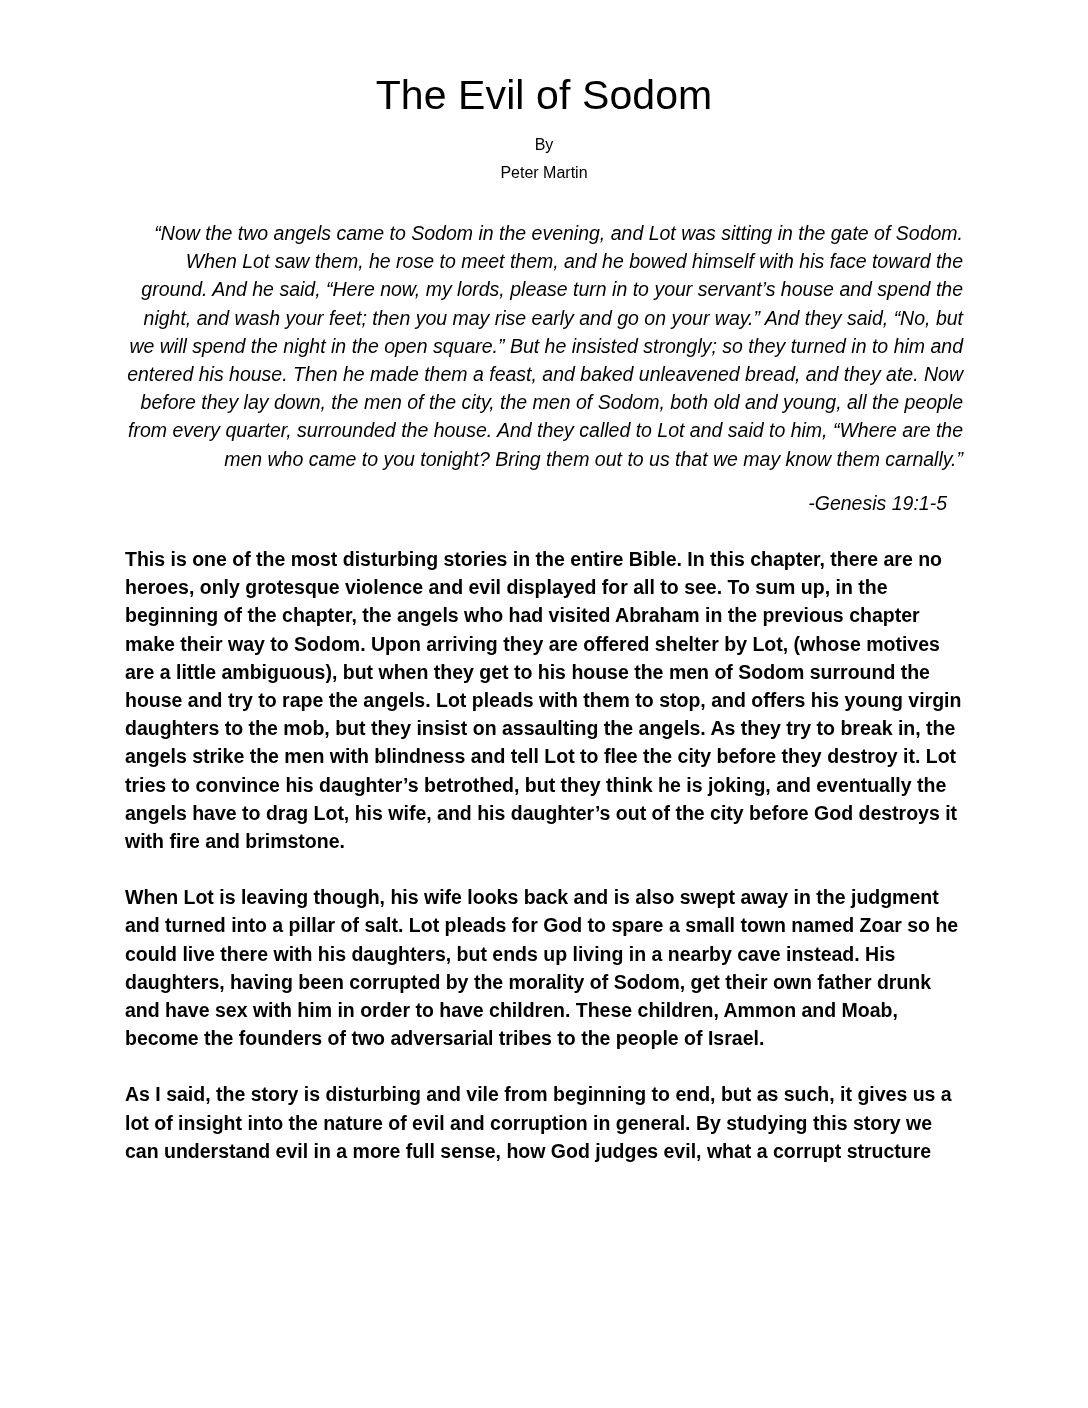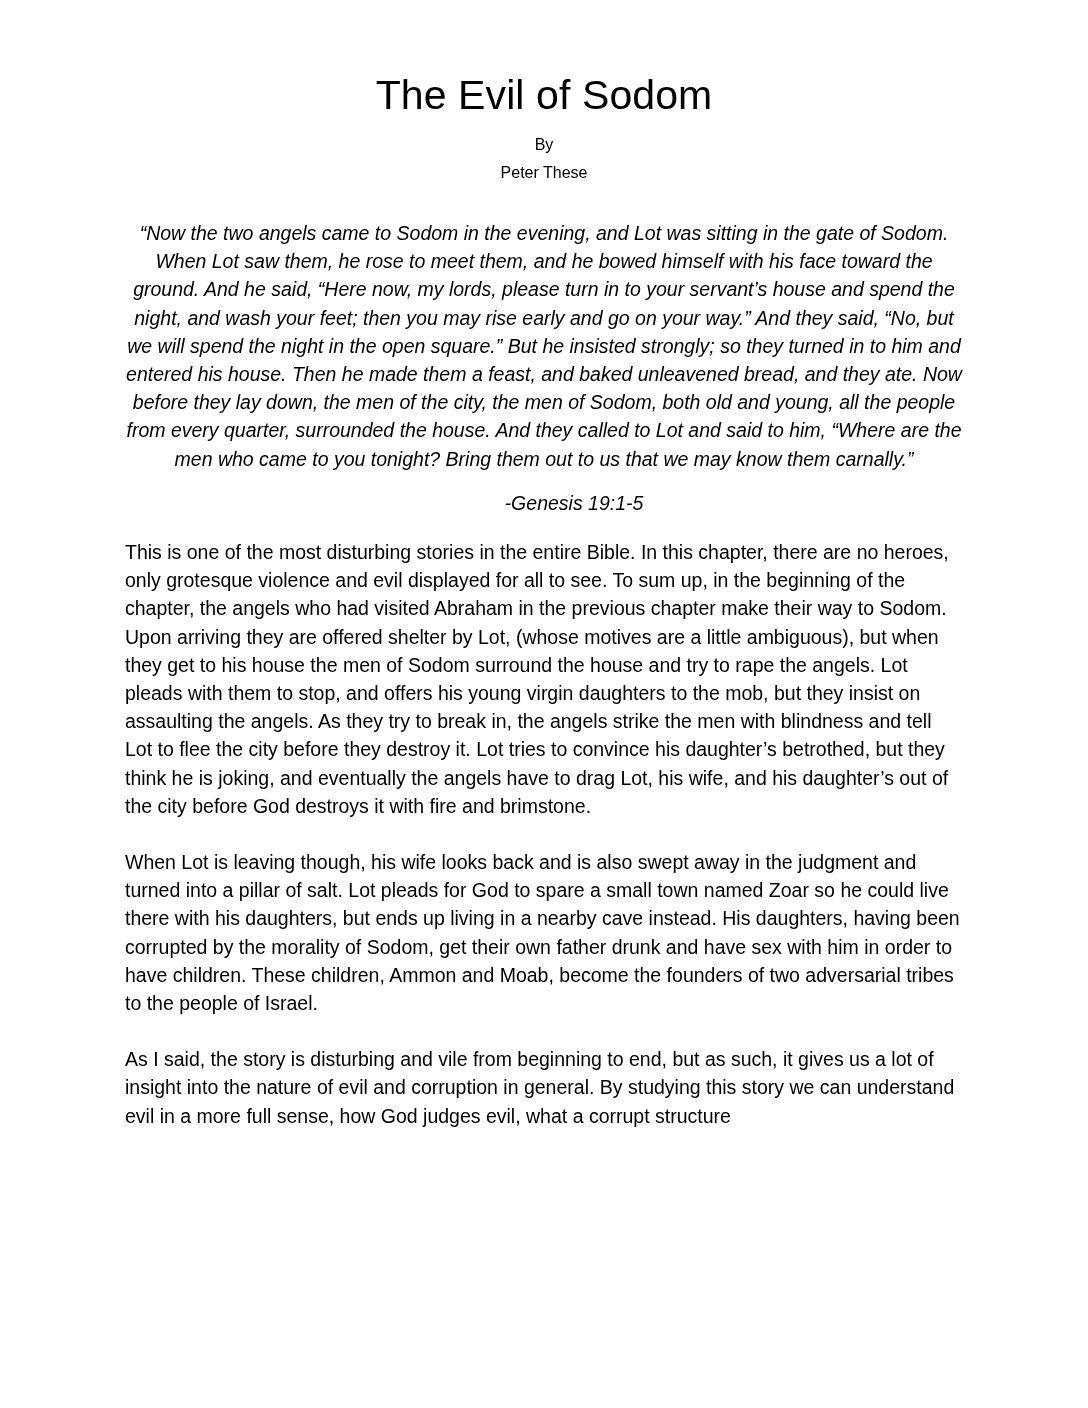--- a/index.html
+++ b/index.html
@@ -45,53 +45,54 @@
     margin-top: 12px;
   }
   .byline div {
     white-space: pre;
   }
   .quote-block {
     margin-top: 32px;
     font-style: italic;
     font-size: 19.5px;
     line-height: 28.2px;
-    text-align: center;
+    text-align: right;
   }
   .quote-text {
     margin: 0;
   }
   .quote-citation {
     margin: 16px;
     padding-left: 60px;
   }
   .body-para {
     font-size: 19.5px;
     line-height: 28.2px;
     margin: 0;
     text-align: left;
   }
   .body-para + .body-para {
     margin-top: 28px;
   }
   .para-group {
-    margin-top: 21px;
+    margin-top: 28px;
+    font-weight: bold;
   }
 </style>
 </head>
 <body>
 
 <div class="page">
   <div class="content">
 
     <h1 class="doc-title">The Evil of Sodom</h1>
 
     <div class="byline">
       <div>By</div>
-      <div>Peter These</div>
+      <div>Peter Martin</div>
     </div>
 
     <div class="quote-block">
       <p class="quote-text">“Now the two angels came to Sodom in the evening, and Lot was sitting in the gate of Sodom. When Lot saw them, he rose to meet them, and he bowed himself with his face toward the ground. And he said, “Here now, my lords, please turn in to your servant’s house and spend the night, and wash your feet; then you may rise early and go on your way.” And they said, “No, but we will spend the night in the open square.” But he insisted strongly; so they turned in to him and entered his house. Then he made them a feast, and baked unleavened bread, and they ate. Now before they lay down, the men of the city, the men of Sodom, both old and young, all the people from every quarter, surrounded the house. And they called to Lot and said to him, “Where are the men who came to you tonight? Bring them out to us that we may know them carnally.”</p>
       <p class="quote-citation">-Genesis 19:1-5</p>
     </div>
 
     <div class="para-group">
       <p class="body-para">This is one of the most disturbing stories in the entire Bible. In this chapter, there are no heroes, only grotesque violence and evil displayed for all to see. To sum up, in the beginning of the chapter, the angels who had visited Abraham in the previous chapter make their way to Sodom. Upon arriving they are offered shelter by Lot, (whose motives are a little ambiguous), but when they get to his house the men of Sodom surround the house and try to rape the angels. Lot pleads with them to stop, and offers his young virgin daughters to the mob, but they insist on assaulting the angels. As they try to break in, the angels strike the men with blindness and tell Lot to flee the city before they destroy it. Lot tries to convince his daughter’s betrothed, but they think he is joking, and eventually the angels have to drag Lot, his wife, and his daughter’s out of the city before God destroys it with fire and brimstone.</p>
       <p class="body-para">When Lot is leaving though, his wife looks back and is also swept away in the judgment and turned into a pillar of salt. Lot pleads for God to spare a small town named Zoar so he could live there with his daughters, but ends up living in a nearby cave instead. His daughters, having been corrupted by the morality of Sodom, get their own father drunk and have sex with him in order to have children. These children, Ammon and Moab, become the founders of two adversarial tribes to the people of Israel.</p>

